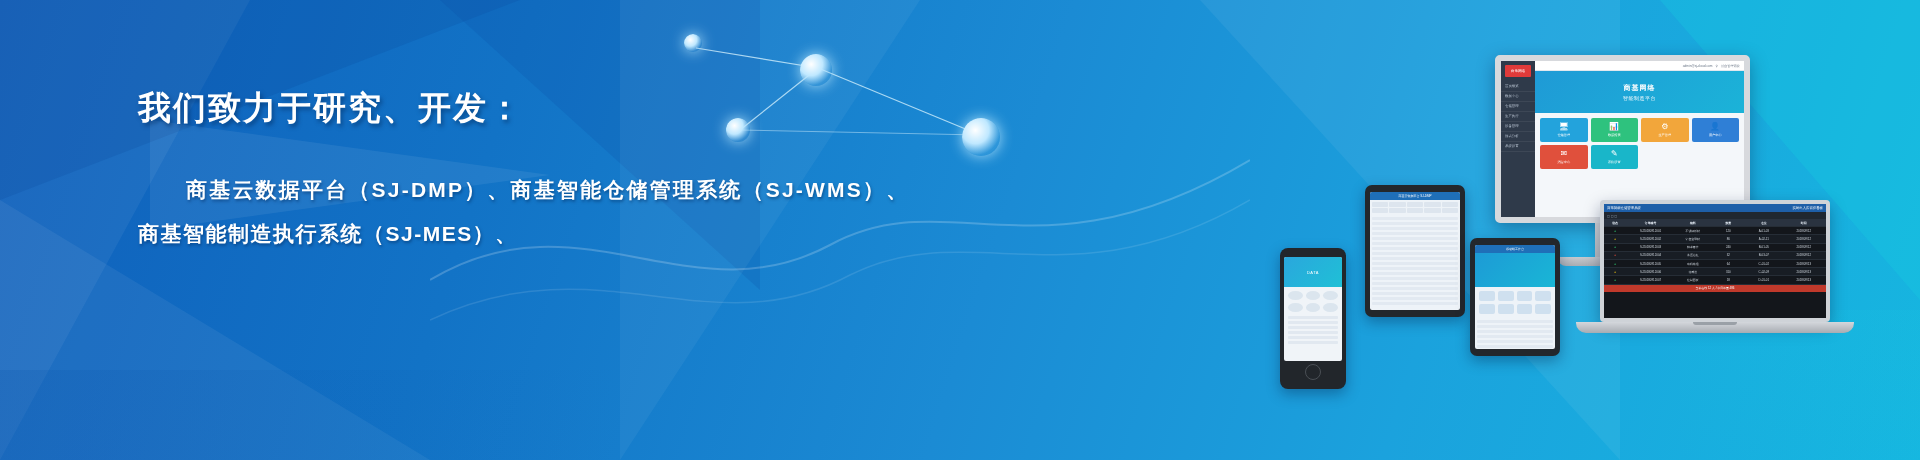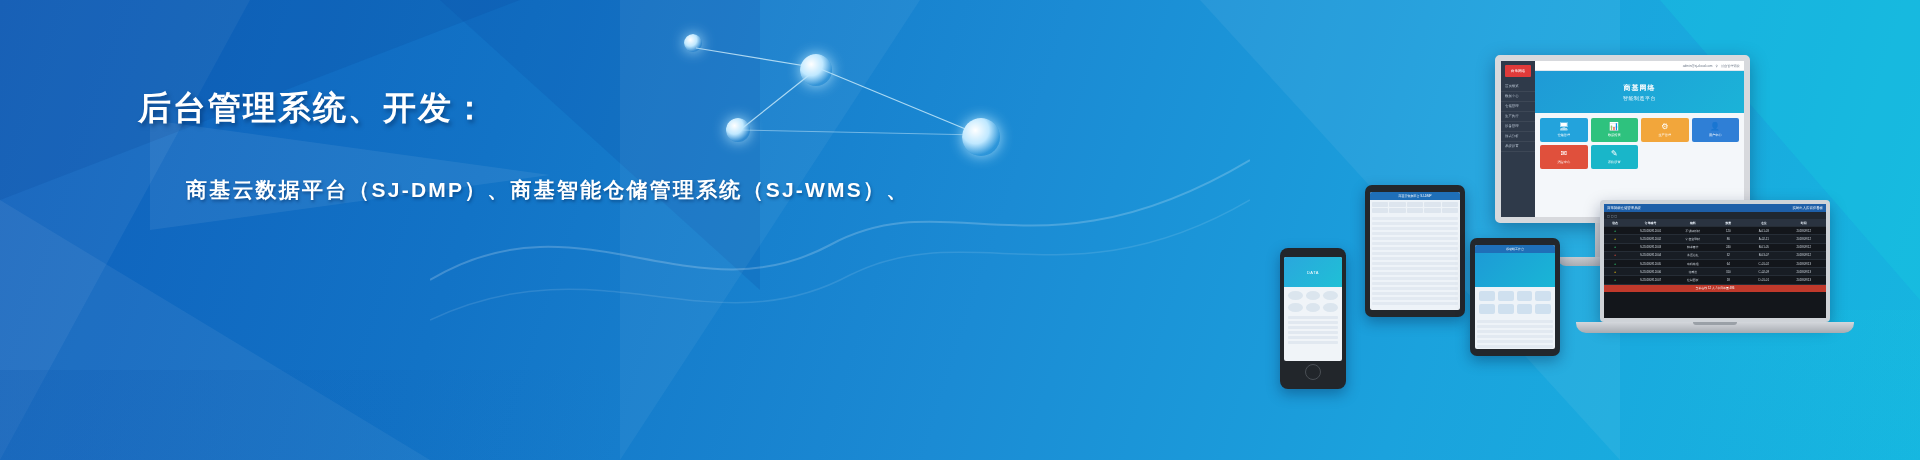--- a/index.html
+++ b/index.html
@@ -129,22 +129,23 @@
     <line x1="178" y1="48" x2="100" y2="110" stroke="rgba(220,245,255,.75)" stroke-width="1.2"></line>
     <line x1="178" y1="48" x2="340" y2="115" stroke="rgba(220,245,255,.75)" stroke-width="1.2"></line>
     <line x1="100" y1="110" x2="340" y2="115" stroke="rgba(220,245,255,.45)" stroke-width="1"></line>
   </svg>
   <div class="node" style="left:684px;top:34px;width:18px;height:18px;"></div>
   <div class="node" style="left:800px;top:54px;width:32px;height:32px;"></div>
   <div class="node" style="left:726px;top:118px;width:24px;height:24px;"></div>
   <div class="node" style="left:962px;top:118px;width:38px;height:38px;"></div>
 
   <div id="copy">
-    <h1 class="headline">后台管理系统、开发：</h1>
+    <h1 class="headline">我们致力于研究、开发：</h1>
     <p class="line l1">商基云数据平台（SJ-DMP）、商基智能仓储管理系统（SJ-WMS）、</p>
+    <p class="line l2">商基智能制造执行系统（SJ-MES）、</p>
   </div>
 
   <div id="devices">
 
     <div class="imac">
       <div class="imac-screen">
         <div class="dash">
           <div class="dash-side">
             <div class="dash-logo">商基网络</div>
             <div class="dash-nav">首页概览</div>

